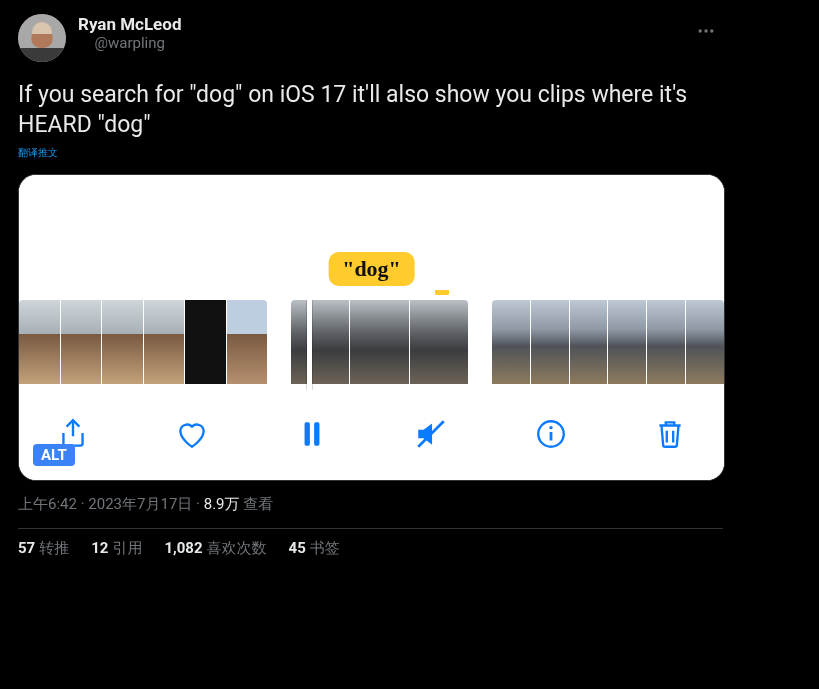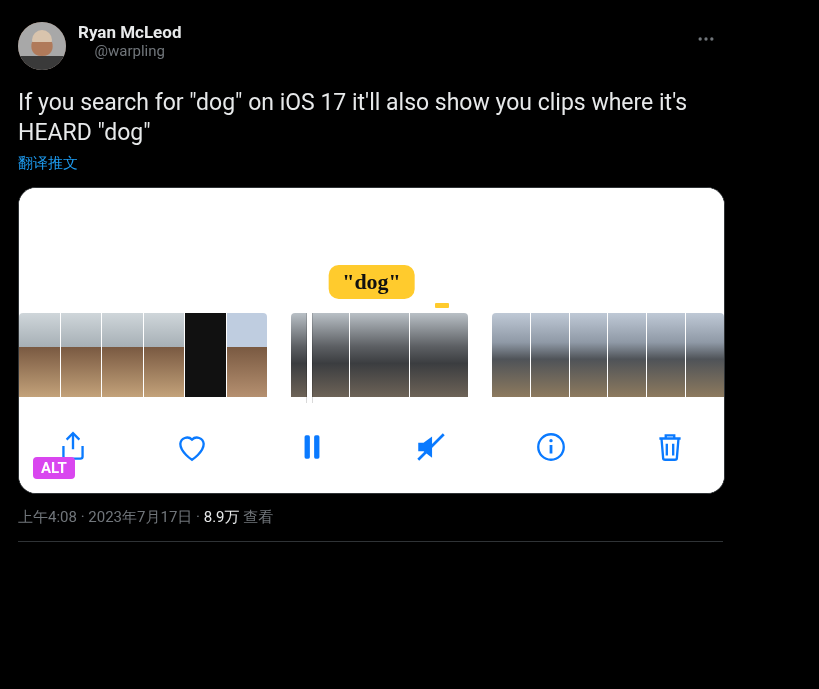--- a/index.html
+++ b/index.html
@@ -6,21 +6,21 @@
     margin: 0;
     padding: 0;
     background: #000;
     font-family: -apple-system, BlinkMacSystemFont, "Segoe UI", Roboto, Helvetica, Arial, sans-serif;
     color: #e7e9ea;
     width: 819px;
     height: 689px;
     overflow: hidden;
   }
   .tweet {
-    padding: 22px 18px 10px 18px;
+    padding: 14px 18px 10px 18px;
     box-sizing: border-box;
     width: 741px;
   }
   .header {
     display: flex;
     align-items: flex-start;
     position: relative;
   }
   .avatar {
     width: 48px;
@@ -53,21 +53,21 @@
   .more-btn svg { width: 20px; height: 20px; }
 
   .body-text {
     margin-top: 18px;
     font-size: 23px;
     line-height: 1.3;
     color: #e7e9ea;
   }
   .translate-link {
     margin-top: 6px;
-    font-size: 15px;
+    font-size: 10px;
     color: #1d9bf0;
     cursor: pointer;
   }
 
   .media-card {
     margin-top: 14px;
     width: 100%;
     background: #fff;
     border-radius: 18px;
     overflow: hidden;
@@ -158,21 +158,21 @@
     justify-content: center;
     color: #0a7aff;
     cursor: pointer;
   }
   .tb-btn svg { width: 34px; height: 34px; }
 
   .alt-badge {
     position: absolute;
     left: 14px;
     bottom: 14px;
-    background: #d946ef;
+    background: #3b82f6;
     color: #fff;
     font-size: 15px;
     font-weight: 700;
     padding: 2px 8px;
     border-radius: 4px;
   }
 
   .meta-line {
     margin-top: 14px;
     font-size: 15px;
@@ -298,19 +298,25 @@
           <line x1="13" y1="13" x2="13" y2="24"></line>
           <line x1="19" y1="13" x2="19" y2="24"></line>
         </svg>
       </div>
     </div>
 
     <div class="alt-badge">ALT</div>
   </div>
 
   <div class="meta-line">
-    <span>上午4:08</span><span> · </span><span>2023年7月17日</span><span> · </span><span class="bold">8.9万</span> <span>查看</span>
+    <span>上午6:42</span><span> · </span><span>2023年7月17日</span><span> · </span><span class="bold">8.9万</span> <span>查看</span>
   </div>
 
   <hr class="divider">
 
+  <div class="stats">
+    <span class="stat-item"><span class="num">57</span><span>转推</span></span>
+    <span class="stat-item"><span class="num">12</span><span>引用</span></span>
+    <span class="stat-item"><span class="num">1,082</span><span>喜欢次数</span></span>
+    <span class="stat-item"><span class="num">45</span><span>书签</span></span>
+  </div>
 
 </div>
 
 </body></html>

